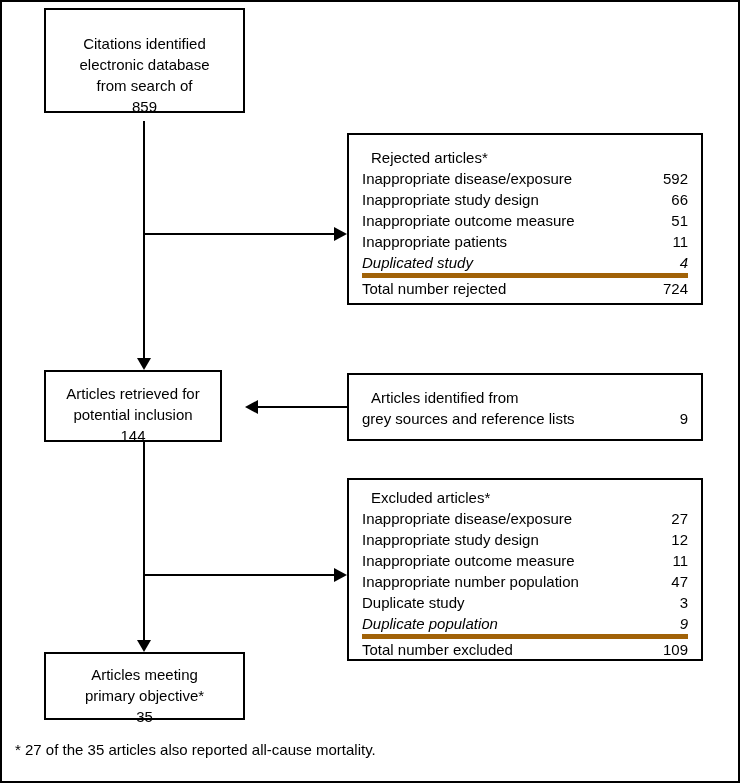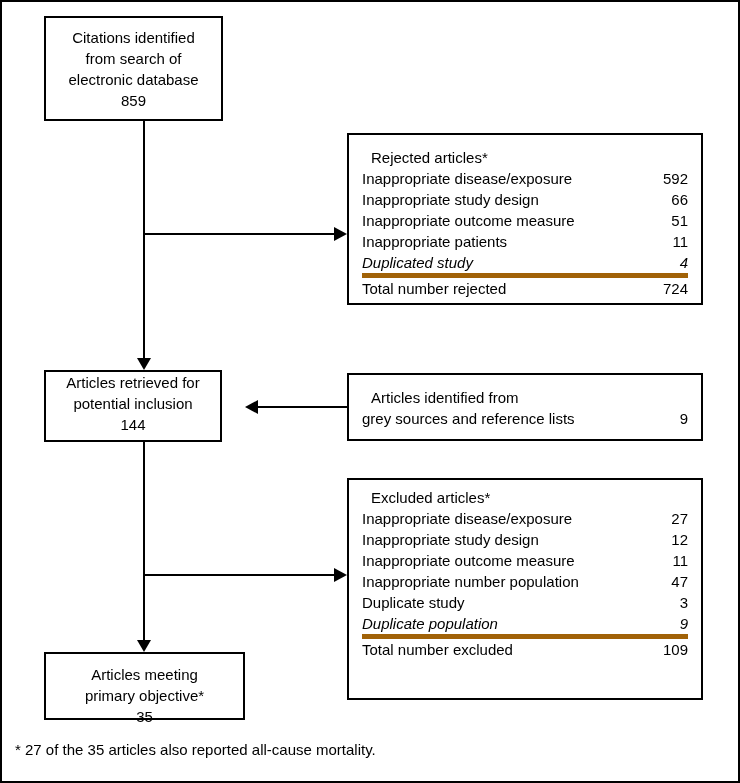--- a/index.html
+++ b/index.html
@@ -26,26 +26,26 @@
     display: flex;
     justify-content: space-between;
     line-height: 21px;
     margin: 0 13px;
   }
   .row .lbl { text-align: right; }
   .row .val { text-align: right; }
   .sep { border-bottom: 5px solid #a16207; font-style: italic; }
   .title-line { line-height: 21px; margin: 0 22px; }
 
-  #citations-box { left: 42px; top: 14px;  width: 179px; height: 105px; padding-top: 9px; }
-  #retrieved-box { left: 42px; top: 368px; width: 178px; height: 72px;  padding-top: 0; }
+  #citations-box { left: 42px; top: 6px;  width: 201px; height: 105px; padding-top: 23px; }
+  #retrieved-box { left: 42px; top: 368px; width: 178px; height: 72px;  padding-top: 11px; }
   #meeting-box   { left: 42px; top: 650px; width: 201px; height: 68px;  padding-top: 10px; }
   #rejected-box  { left: 345px; top: 131px; width: 356px; height: 172px; padding: 12px 0; }
   #grey-box      { left: 345px; top: 371px; width: 356px; height: 68px;  padding-top: 12px; }
-  #excluded-box  { left: 345px; top: 476px; width: 356px; height: 222px; padding: 7px 0; }
+  #excluded-box  { left: 345px; top: 476px; width: 356px; height: 183px; padding: 7px 0; }
 
   .vline, .hline { position: absolute; background: #000; }
   #vline-1 { left: 141px; top: 119px; width: 2px; height: 237px; }
   #vline-2 { left: 141px; top: 440px; width: 2px; height: 198px; }
   #hline-reject  { left: 141px; top: 231px; width: 191px; height: 2px; }
   #hline-exclude { left: 141px; top: 572px; width: 191px; height: 2px; }
   #hline-grey    { left: 256px; top: 404px; width: 89px;  height: 2px; }
 
   .arrow { position: absolute; width: 0; height: 0; }
   .arrow-down {
@@ -71,22 +71,22 @@
 
   #footnote { position: absolute; left: 13px; top: 737px; line-height: 21px; }
 </style>
 </head>
 <body>
 
 <div class="canvas">
 
   <div class="box center" id="citations-box">
     <div class="line">Citations  identified</div>
+    <div class="line">electronic database</div>
     <div class="line">from search of</div>
-    <div class="line">electronic database</div>
     <div class="line">859</div>
   </div>
 
   <div class="box" id="rejected-box">
     <div class="title-line">Rejected articles*</div>
     <div class="row">
       <span class="lbl">Inappropriate disease/exposure</span>
       <span class="val">592</span>
     </div>
     <div class="row">

